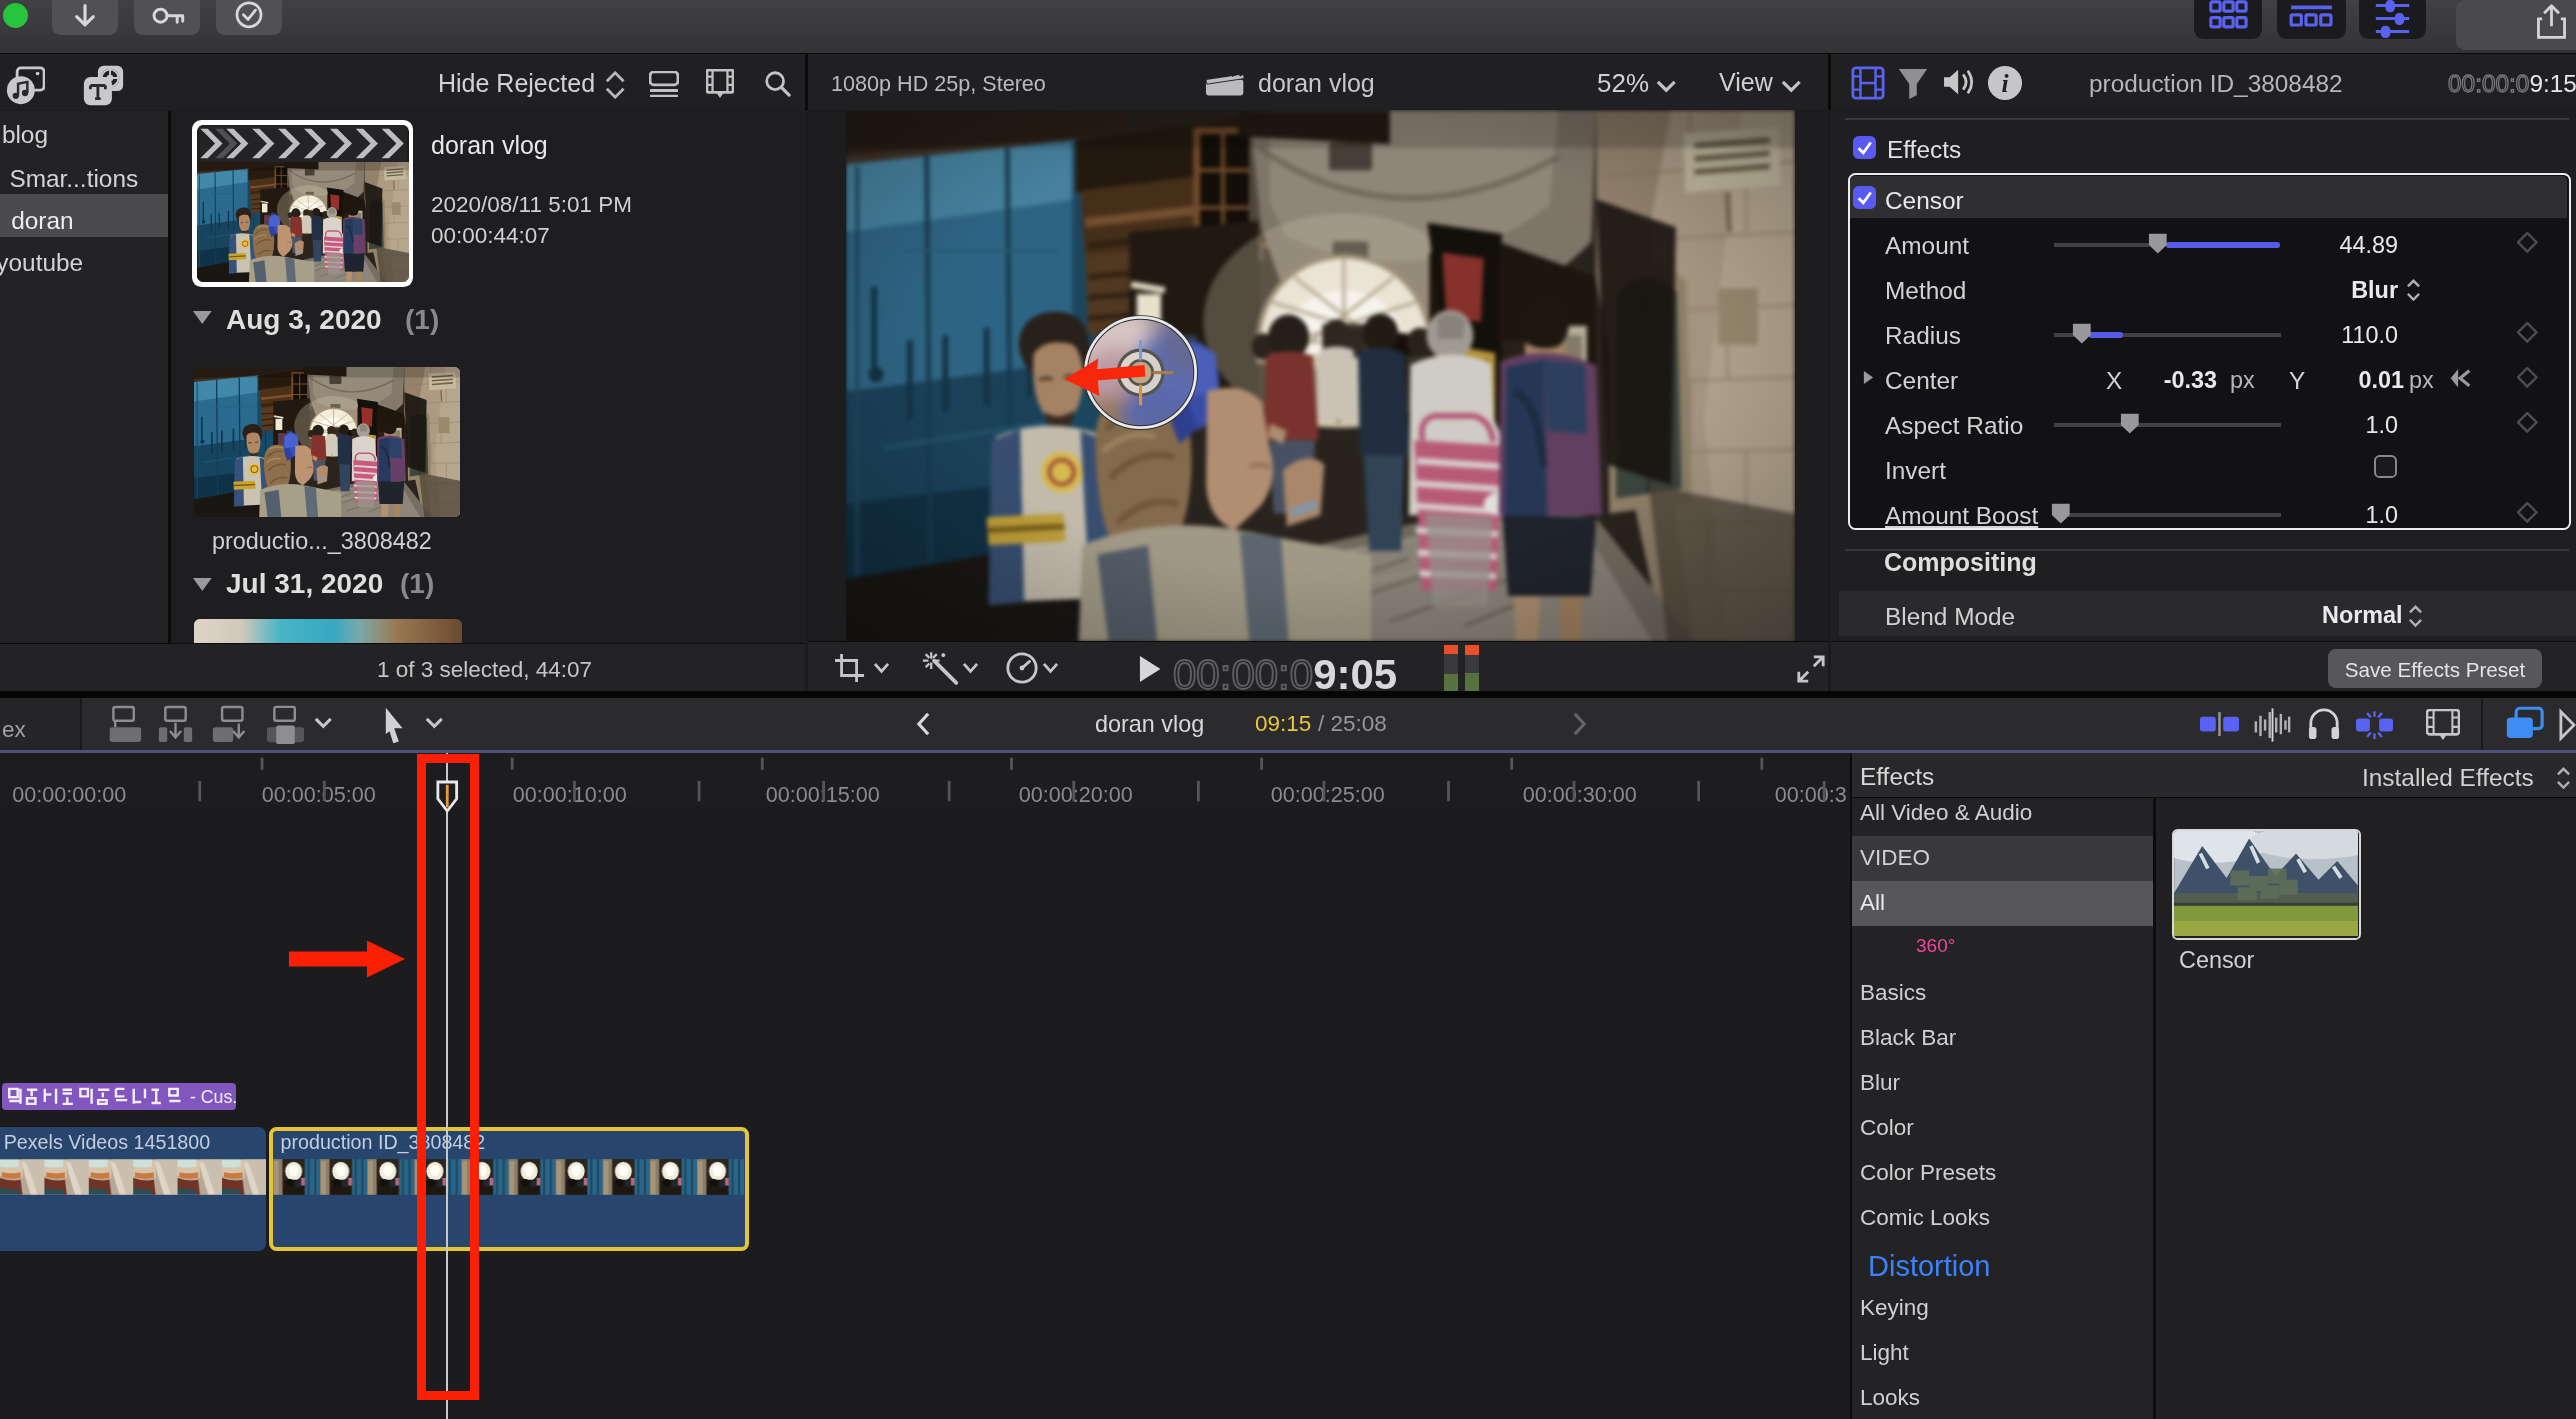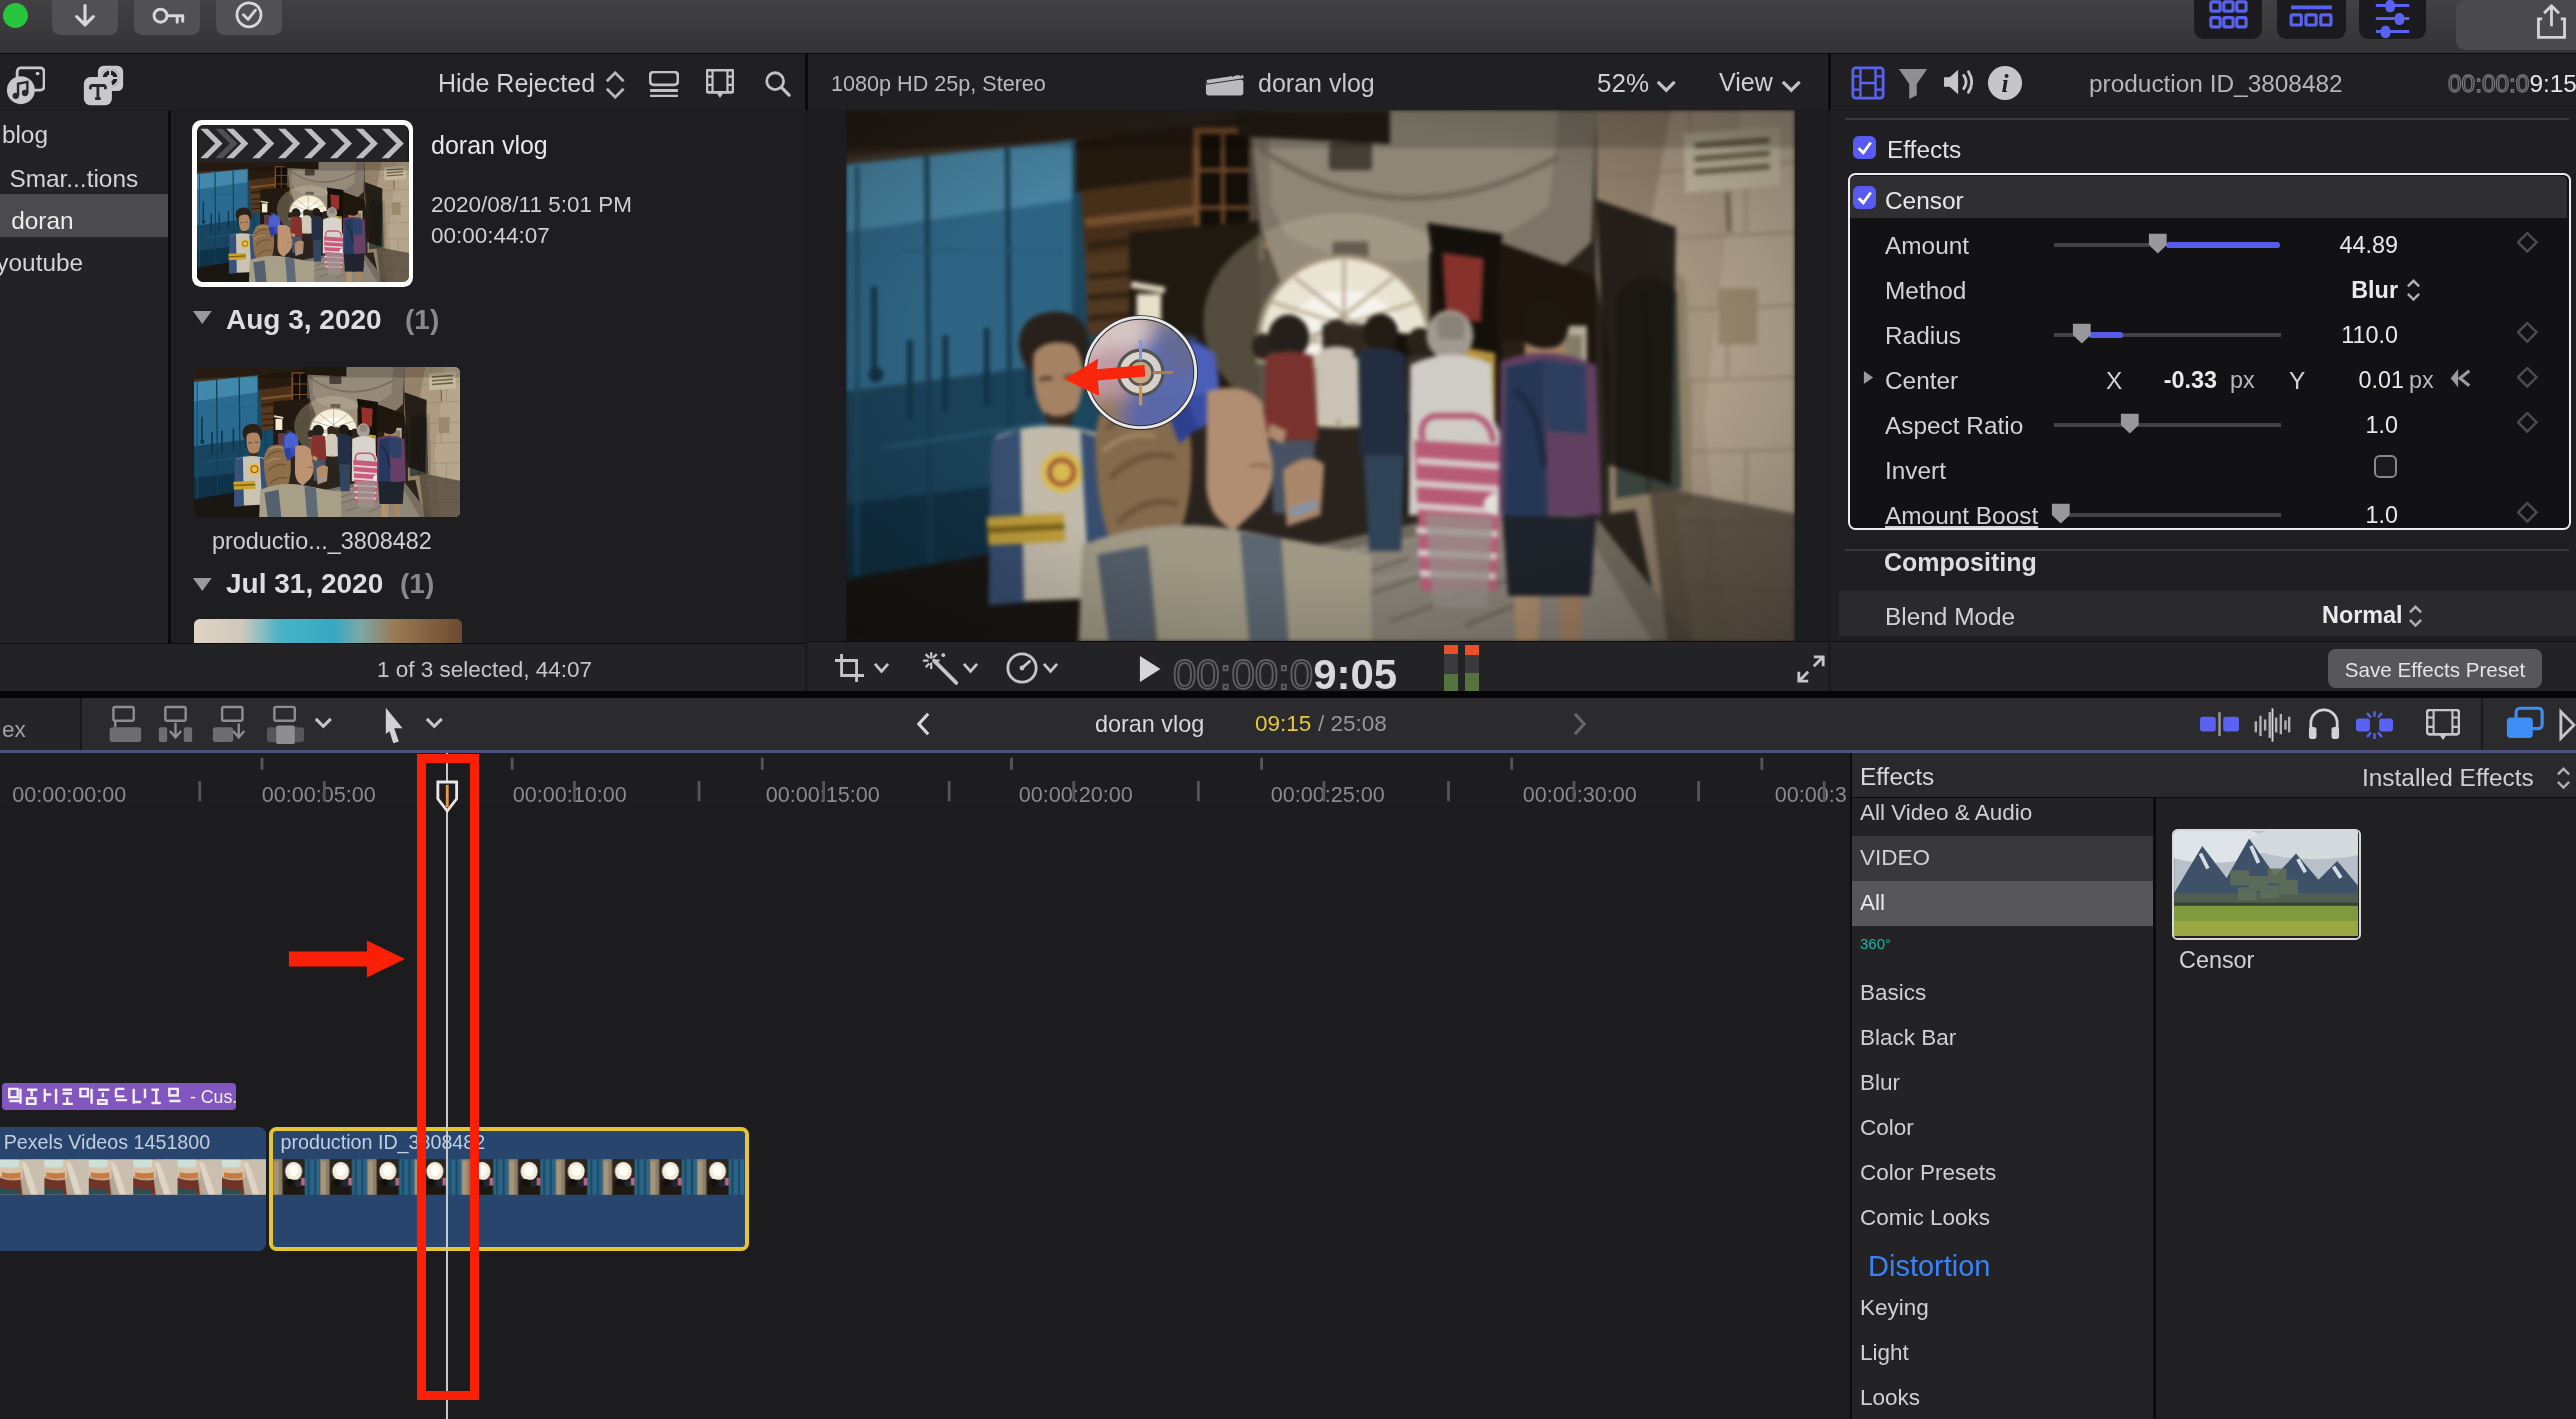--- a/index.html
+++ b/index.html
@@ -496,21 +496,21 @@
     </svg>
 
   <svg class="abs" style="left:1862px;top:369px;" width="13" height="17" viewBox="0 0 14 18">
       <path d="M2 2 L12 9 L2 16 Z" fill="#9a9a9e"></path>
     </svg>
   <div class="abs" style="left:1885px;top:367px;font-size:24.4px;color:#d2d2d4;">Center</div>
   <div class="abs" style="left:2106px;top:367px;font-size:24.4px;color:#d2d2d4;">X</div>
   <div class="abs" style="left:2100px;top:367px;width:117px;text-align:right;font-size:23.4px;font-weight:bold;color:#eaeaec;">-0.33</div>
   <div class="abs" style="left:2230px;top:367px;font-size:23.4px;color:#b8b8ba;">px</div>
   <div class="abs" style="left:2289px;top:367px;font-size:24.4px;color:#d2d2d4;">Y</div>
-  <div class="abs" style="left:2287px;top:367px;width:117px;text-align:right;font-size:23.4px;font-weight:normal;color:#eaeaec;">0.01</div>
+  <div class="abs" style="left:2287px;top:367px;width:117px;text-align:right;font-size:23.4px;font-weight:bold;color:#eaeaec;">0.01</div>
   <div class="abs" style="left:2409px;top:367px;font-size:23.4px;color:#b8b8ba;">px</div>
   <svg class="abs" style="left:2447px;top:367px;" width="26" height="22.5" viewBox="0 0 28 24">
     <path d="M12 2 L4 12 L12 22 Z" fill="#9a9a9e"></path>
       <path d="M24 4 L14 12 L24 20" fill="none" stroke="#9a9a9e" stroke-width="3.4"></path>
   </svg>
   <svg class="abs" style="left:2517px;top:367px;" width="20.6" height="20.6" viewBox="0 0 22 22">
       <rect x="4" y="4" width="14" height="14" fill="none" stroke="#4c4c4e" stroke-width="2.6" transform="rotate(45 11 11)"></rect>
     </svg>
 
   <div class="abs" style="left:1885px;top:412px;font-size:24.4px;color:#d2d2d4;">Aspect Ratio</div>
@@ -736,21 +736,21 @@
   <div class="abs" style="left:1850px;top:753px;width:726px;height:666px;background:#202022;"></div>
   <div class="abs" style="left:1850px;top:753px;width:303px;height:666px;background:#232325;"></div>
   <div class="abs" style="left:2153px;top:753px;width:2.8px;height:666px;background:#0c0c0c;"></div>
   <div class="abs" style="left:1850px;top:753px;width:1.9px;height:666px;background:#0c0c0c;"></div>
 
   <div class="abs" style="left:1852px;top:836px;width:301px;height:45px;background:#39393c;"></div>
   <div class="abs" style="left:1852px;top:881px;width:301px;height:45px;background:#57575a;"></div>
   <div class="abs" style="left:1860px;top:800px;font-size:22.5px;color:#d0d0d2;">All Video &amp; Audio</div>
   <div class="abs" style="left:1860px;top:845px;font-size:22.5px;color:#d0d0d2;">VIDEO</div>
   <div class="abs" style="left:1860px;top:890px;font-size:22.5px;color:#e8e8ea;">All</div>
-  <div class="abs" style="left:1860px;top:935px;font-size:15px;color:#14b8a6;">360°</div>
+  <div class="abs" style="left:1916px;top:935px;font-size:19px;color:#ec4899;">360°</div>
   <div class="abs" style="left:1860px;top:980px;font-size:22.5px;color:#d0d0d2;">Basics</div>
   <div class="abs" style="left:1860px;top:1025px;font-size:22.5px;color:#d0d0d2;">Black Bar</div>
   <div class="abs" style="left:1860px;top:1070px;font-size:22.5px;color:#d0d0d2;">Blur</div>
   <div class="abs" style="left:1860px;top:1115px;font-size:22.5px;color:#d0d0d2;">Color</div>
   <div class="abs" style="left:1860px;top:1160px;font-size:22.5px;color:#d0d0d2;">Color Presets</div>
   <div class="abs" style="left:1860px;top:1205px;font-size:22.5px;color:#d0d0d2;">Comic Looks</div>
   <div class="abs" style="left:1860px;top:1250px;font-size:29px;color:#3b82f6;margin-left:8px;">Distortion</div>
   <div class="abs" style="left:1860px;top:1295px;font-size:22.5px;color:#d0d0d2;">Keying</div>
   <div class="abs" style="left:1860px;top:1340px;font-size:22.5px;color:#d0d0d2;">Light</div>
   <div class="abs" style="left:1860px;top:1385px;font-size:22.5px;color:#d0d0d2;">Looks</div>

